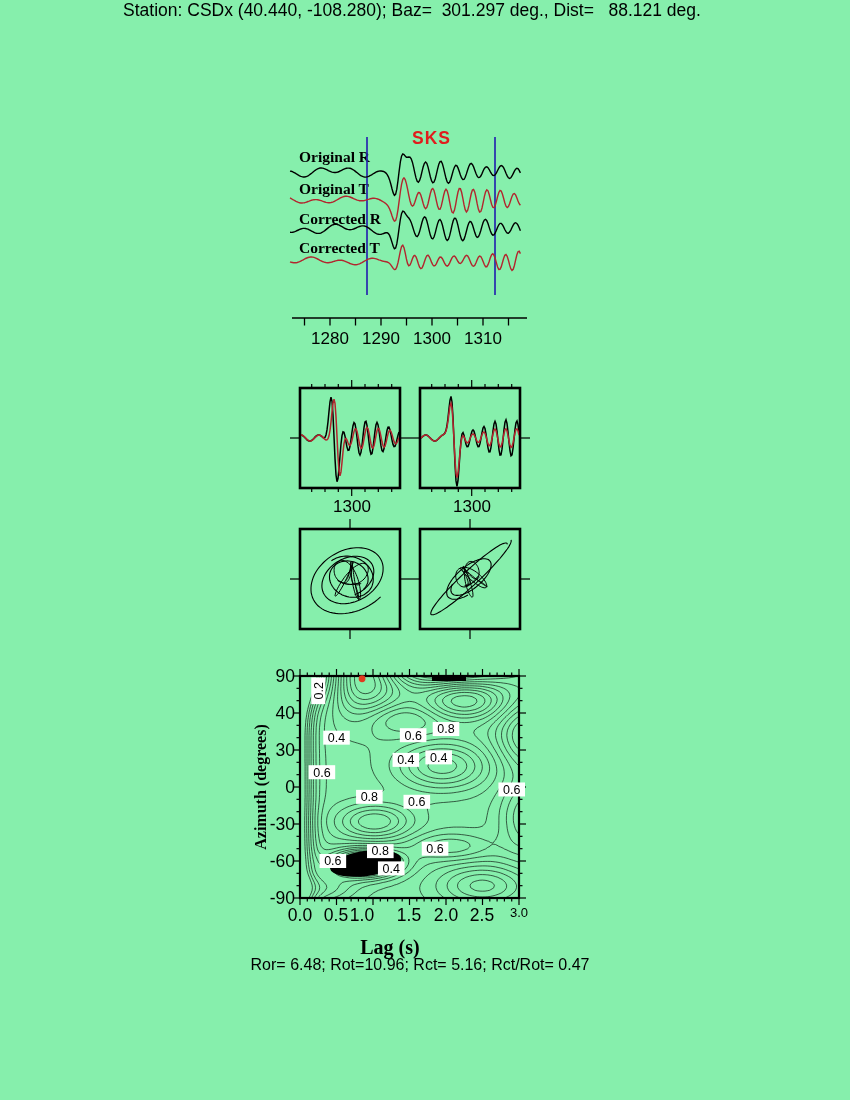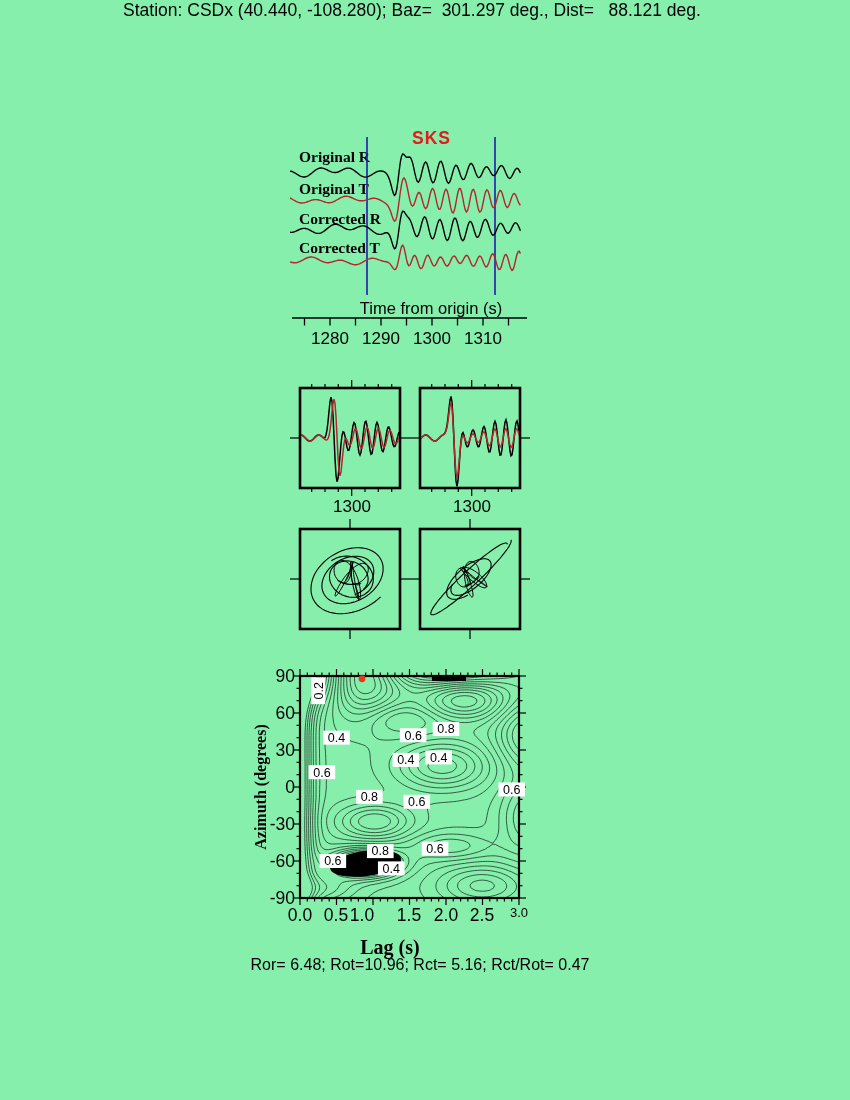--- a/index.html
+++ b/index.html
@@ -20,35 +20,34 @@
 
   <div class="abs sans ctr pre" style="left:0;top:57;width:824px;font-size:17.5px;">Station: CSDx (40.440, -108.280); Baz=  301.297 deg., Dist=   88.121 deg.</div>
 
   <div class="abs sans" style="left:412px;top:128px;font-size:17.5px;font-weight:bold;color:#e01d1d;letter-spacing:1px;">SKS</div>
 
   <div class="abs serifb" style="left:299px;top:148px;font-size:15.5px;">Original R</div>
   <div class="abs serifb" style="left:299px;top:180px;font-size:15.5px;">Original T</div>
   <div class="abs serifb" style="left:299px;top:210px;font-size:15.5px;">Corrected R</div>
   <div class="abs serifb" style="left:299px;top:239px;font-size:15.5px;">Corrected T</div>
 
-  <div class="abs sans ctr" style="left:331px;top:299px;width:200px;font-size:16.5px;">Time from origin (s)</div>
 
   <div class="abs sans ctr" style="left:300px;top:329px;width:60px;font-size:17px;">1280</div>
   <div class="abs sans ctr" style="left:351px;top:329px;width:60px;font-size:17px;">1290</div>
   <div class="abs sans ctr" style="left:402px;top:329px;width:60px;font-size:17px;">1300</div>
   <div class="abs sans ctr" style="left:453px;top:329px;width:60px;font-size:17px;">1310</div>
 
   <div class="abs sans ctr" style="left:322px;top:497px;width:60px;font-size:17px;">1300</div>
   <div class="abs sans ctr" style="left:442px;top:497px;width:60px;font-size:17px;">1300</div>
 
 
   <div class="abs serifb ctr" style="left:162px;top:777px;width:200px;height:20px;font-size:16px;transform:rotate(-90deg);">Azimuth (degrees)</div>
 
   <div class="abs sans rt" style="left:251px;top:666px;width:44px;font-size:17.5px;">90</div>
-  <div class="abs sans rt" style="left:251px;top:703px;width:44px;font-size:17.5px;">60</div>
+  <div class="abs sans rt" style="left:251px;top:703px;width:44px;font-size:17.5px;">40</div>
   <div class="abs sans rt" style="left:251px;top:740px;width:44px;font-size:17.5px;">30</div>
   <div class="abs sans rt" style="left:251px;top:777px;width:44px;font-size:17.5px;">0</div>
   <div class="abs sans rt" style="left:251px;top:814px;width:44px;font-size:17.5px;">-30</div>
   <div class="abs sans rt" style="left:251px;top:851px;width:44px;font-size:17.5px;">-60</div>
   <div class="abs sans rt" style="left:251px;top:888px;width:44px;font-size:17.5px;">-90</div>
 
   <div class="abs sans ctr" style="left:278px;top:905px;width:44px;font-size:17.5px;">0.0</div>
   <div class="abs sans ctr" style="left:314px;top:905px;width:44px;font-size:17.5px;">0.5</div>
   <div class="abs sans ctr" style="left:340px;top:905px;width:44px;font-size:17.5px;">1.0</div>
   <div class="abs sans ctr" style="left:387px;top:905px;width:44px;font-size:17.5px;">1.5</div>

